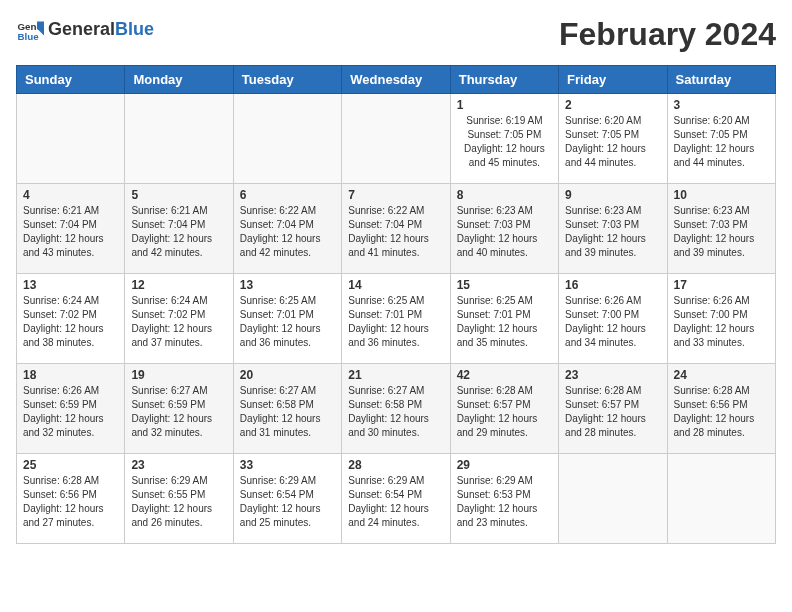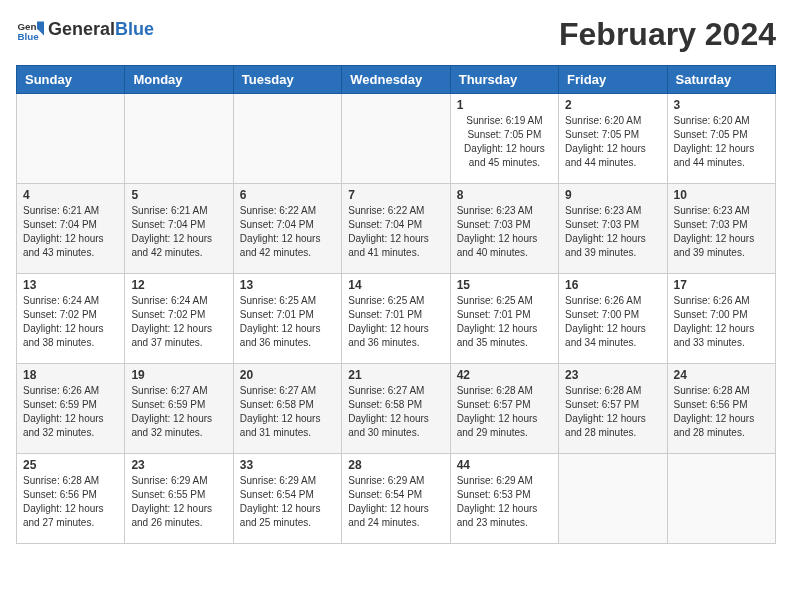--- a/index.html
+++ b/index.html
@@ -297,21 +297,21 @@
 Sunset: 6:54 PM
 Daylight: 12 hours and 25 minutes.</div>
         </td>
         <td>
           <span class="day-num">28</span>
           <div class="day-info" style="white-space: pre-line;">Sunrise: 6:29 AM
 Sunset: 6:54 PM
 Daylight: 12 hours and 24 minutes.</div>
         </td>
         <td>
-          <span class="day-num">44</span>
+          <span class="day-num">29</span>
           <div class="day-info" style="white-space: pre-line;">Sunrise: 6:29 AM
 Sunset: 6:53 PM
 Daylight: 12 hours and 23 minutes.</div>
         </td>
         <td class="empty-cell"></td>
         <td class="empty-cell"></td>
       </tr>
     </tbody>
 </table>
 

